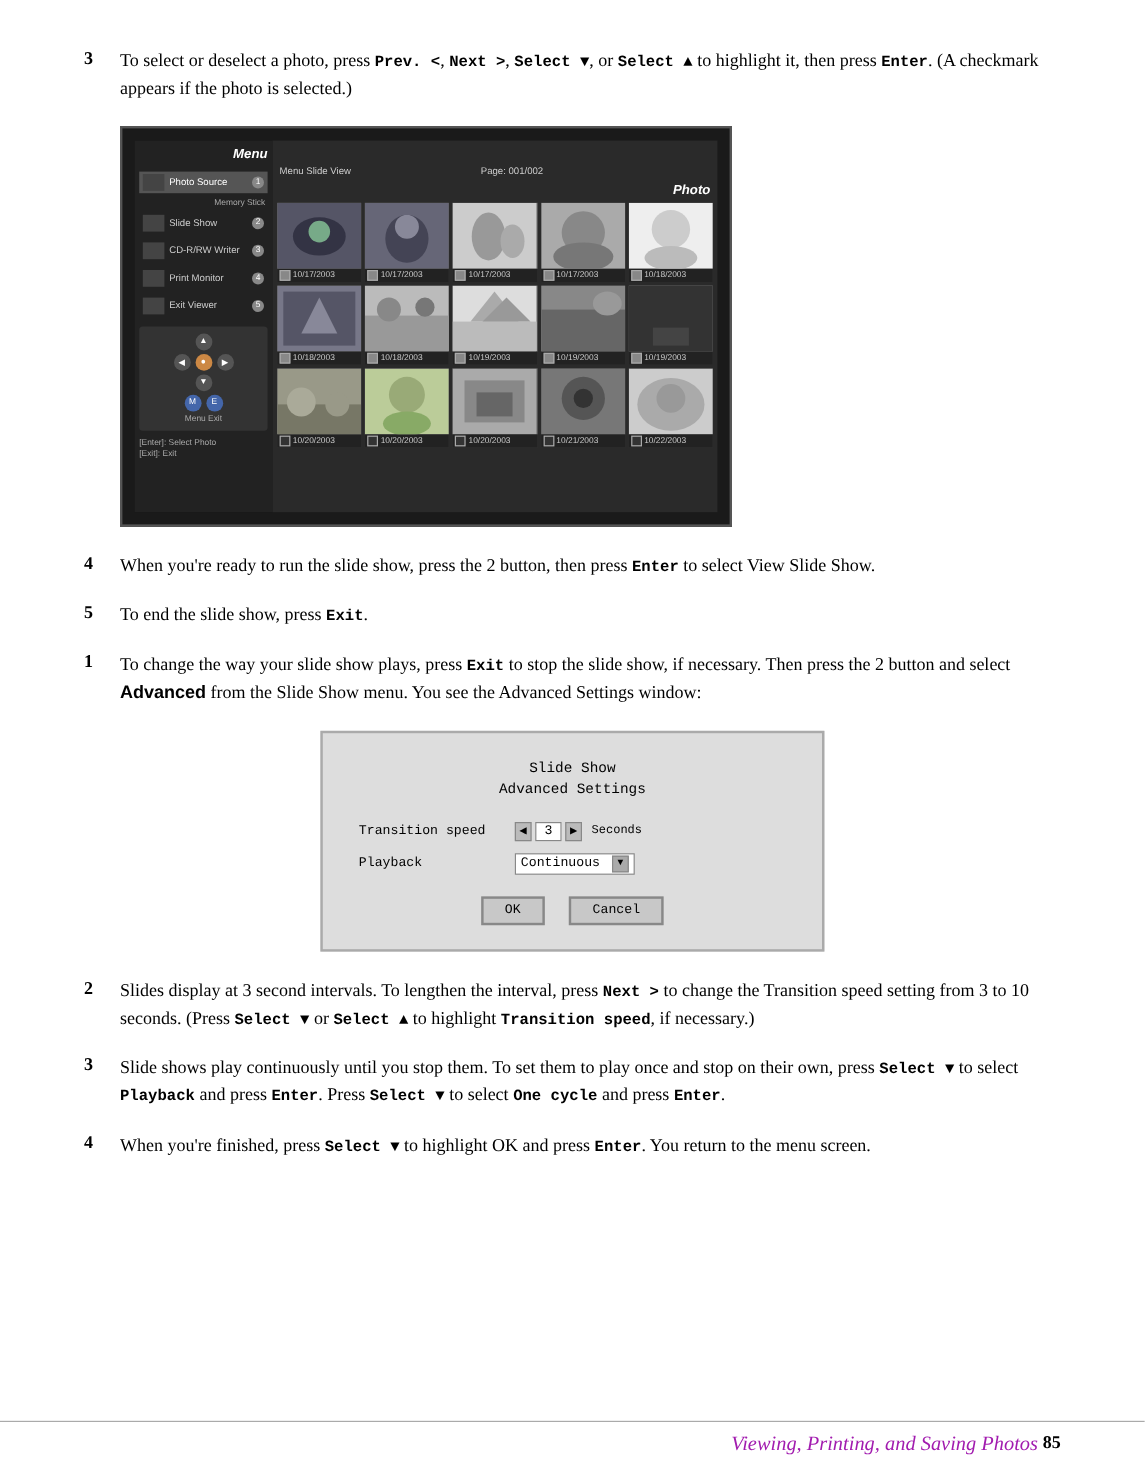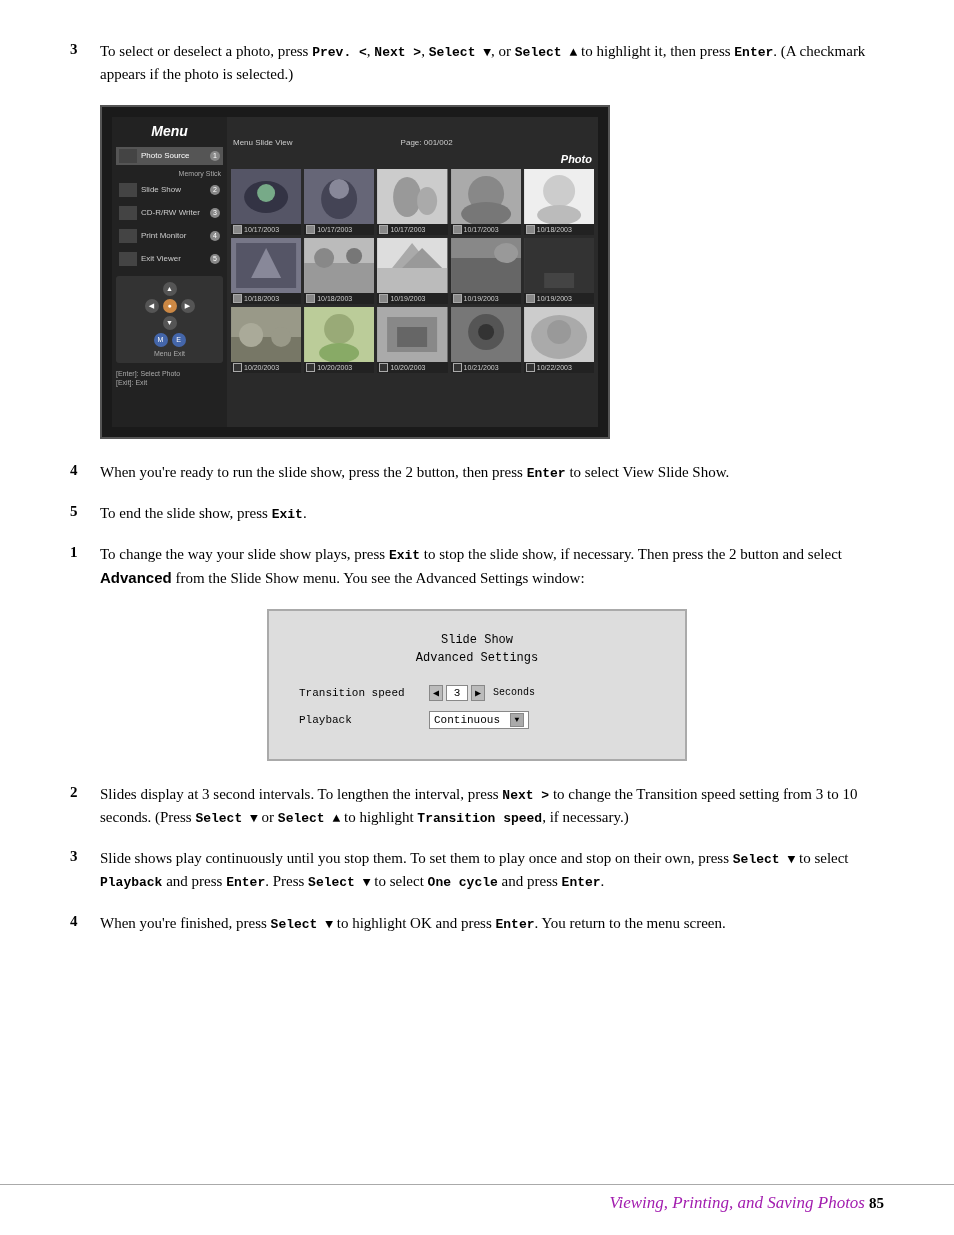--- a/index.html
+++ b/index.html
@@ -50,23 +50,23 @@
     .screen-sidebar {
       background: #222;
       width: 115px;
       min-height: 310px;
       padding: 6px 4px;
       color: #ddd;
       font-family: Arial, sans-serif;
       font-size: 9px;
     }
     .sidebar-title {
-      text-align: center;
+      text-align: right;
       font-style: italic;
-      font-size: 14px;
+      font-size: 11px;
       color: #fff;
       margin-bottom: 8px;
       font-weight: bold;
     }
     .sidebar-item {
       display: flex;
       align-items: center;
       margin-bottom: 5px;
       padding: 2px 3px;
       color: #ccc;
@@ -665,20 +665,24 @@
     </div>
     <div class="dialog-row">
       <div class="dialog-label">Playback</div>
       <div class="dialog-control">
         <div class="dialog-select">
           <span>Continuous</span>
           <span class="select-arrow">▼</span>
         </div>
       </div>
     </div>
+    <div class="dialog-buttons">
+      <button class="dialog-btn">OK</button>
+      <button class="dialog-btn">Cancel</button>
+    </div>
   </div>
 
   <div class="step-block">
     <div class="step-num">2</div>
     <div class="step-text">
       Slides display at 3 second intervals. To lengthen the interval, press <span class="mono bold">Next &gt;</span> to change the Transition speed setting from 3 to 10 seconds. (Press <span class="mono bold">Select ▼</span> or <span class="mono bold">Select ▲</span> to highlight <span class="mono bold">Transition speed</span>, if necessary.)
     </div>
   </div>
 
   <div class="step-block">

